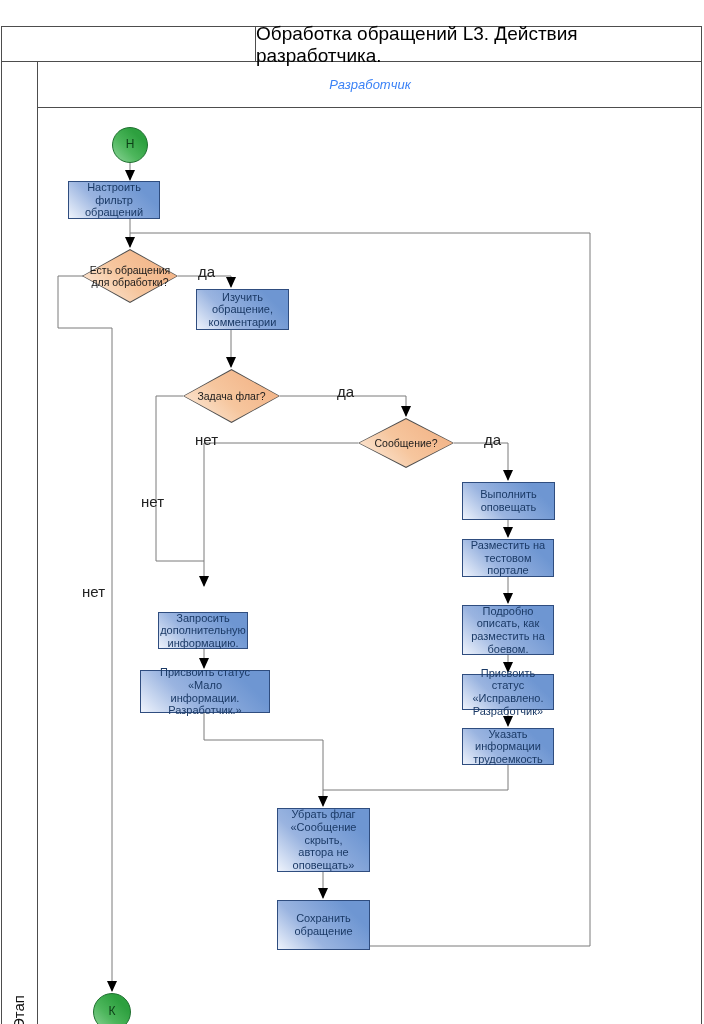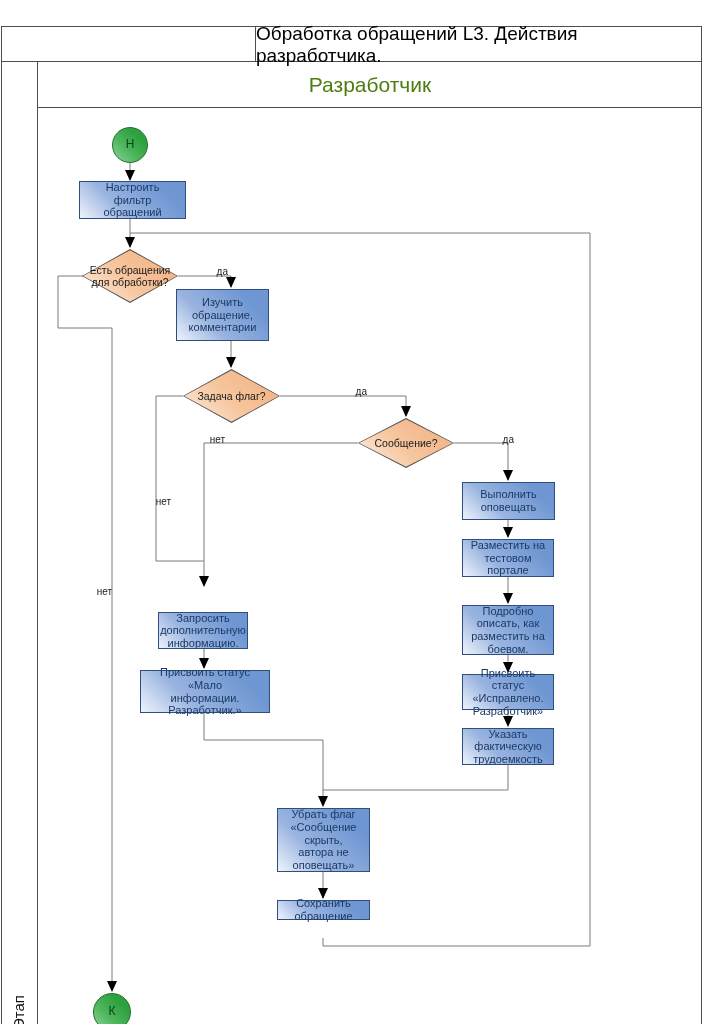--- a/index.html
+++ b/index.html
@@ -6,38 +6,38 @@
   #page{position:relative;width:704px;height:1024px;background:#ffffff;overflow:hidden;
         font-family:"Liberation Sans","DejaVu Sans",sans-serif;color:#111;margin-top:25px;}
   .abs{position:absolute;box-sizing:border-box;}
   
   .frame-outer{left:1px;top:1px;width:701px;height:1021px;border:1px solid #4d4d4d;}
   .title-band{left:2px;top:2px;width:700px;height:35px;border-bottom:1px solid #4d4d4d;}
   .title-cell{left:255px;top:2px;width:447px;height:35px;border-left:1px solid #4d4d4d;
               display:flex;align-items:center;justify-content:center;font-size:19px;color:#000;}
   .stage-col{left:2px;top:37px;width:36px;height:984px;border-right:1px solid #4d4d4d;}
   .lane-head{left:38px;top:37px;width:664px;height:46px;border-bottom:1px solid #4d4d4d;
-             display:flex;align-items:center;justify-content:center;font-size:21px;color:#4d7c0f;}
+             display:flex;align-items:center;justify-content:center;font-size:13px;color:#3b82f6;font-style:italic;}
   .stage-label{left:-9px;top:977px;width:56px;height:20px;transform:rotate(-90deg);
                text-align:center;font-size:15px;color:#111;line-height:20px;}
   
   .box{border:1px solid #2f4d7f;background:linear-gradient(45deg,#eef3fc 0%,#9ab4e0 35%,#6e96d2 80%);
        display:flex;align-items:center;justify-content:center;}
   .box .node-label{color:#1b3a66;}
   .node-label{white-space:pre-line;text-align:center;font-size:11px;line-height:1.15;padding:0 1px;}
   .diamond .d-outer{position:absolute;inset:0;clip-path:polygon(50% 0,100% 50%,50% 100%,0 50%);background:#4d4d4d;}
   .diamond .d-inner{position:absolute;inset:1.2px;clip-path:polygon(50% 0,100% 50%,50% 100%,0 50%);
        background:linear-gradient(45deg,#fcebdc 5%,#f6c69e 45%,#f2b285 90%);}
   .diamond .node-label{position:absolute;inset:0;display:flex;align-items:center;justify-content:center;
        color:#1a1a1a;font-size:10.5px;text-align:center;}
   .event{border-radius:50%;border:1.2px solid #1d6f2e;
        background:linear-gradient(45deg,#8ed59a 0%,#4db65c 40%,#2da03f 75%);
        display:flex;align-items:center;justify-content:center;}
   .event .node-label{color:#0d3f17;font-size:12px;}
-  .edge-label{width:30px;text-align:right;font-size:10px;color:#222;line-height:12px;}
+  .edge-label{width:30px;text-align:left;font-size:15px;color:#222;line-height:12px;}
   svg.edges{position:absolute;left:0;top:0;}
   svg.edges polyline{fill:none;stroke:#7a7a7a;stroke-width:1;}
 </style>
 </head>
 <body>
 
 <div id="page">
 
   <div class="abs frame-outer"></div>
   <div class="abs title-band"></div>
@@ -69,34 +69,34 @@
     <polyline points="204,688 204,715 323,715 323,781" marker-end="url(#arrow)"></polyline>
     <polyline points="508,740 508,765 323,765"></polyline>
     <polyline points="323,847 323,873" marker-end="url(#arrow)"></polyline>
     <polyline points="323,913 323,921 590,921 590,208 130,208"></polyline>
   </svg>
 
   <div class="abs event" style="left:112px;top:102px;width:36px;height:36px">
     <span class="node-label">Н</span>
   </div>
 
-  <div class="abs box" style="left:79px;top:156px;width:107px;height:38px">
+  <div class="abs box" style="left:68px;top:156px;width:92px;height:38px">
     <span class="node-label">Настроить
 фильтр
 обращений</span>
   </div>
 
   <div class="abs diamond" style="left:82px;top:224px;width:96px;height:54px">
     <div class="d-outer"></div>
     <div class="d-inner"></div>
     <span class="node-label">Есть обращения
 для обработки?</span>
   </div>
 
-  <div class="abs box" style="left:176px;top:264px;width:93px;height:52px">
+  <div class="abs box" style="left:196px;top:264px;width:93px;height:41px">
     <span class="node-label">Изучить
 обращение,
 комментарии</span>
   </div>
 
   <div class="abs diamond" style="left:183px;top:344px;width:97px;height:54px">
     <div class="d-outer"></div>
     <div class="d-inner"></div>
     <span class="node-label">Задача флаг?</span>
   </div>
@@ -126,21 +126,21 @@
   </div>
 
   <div class="abs box" style="left:462px;top:649px;width:92px;height:36px">
     <span class="node-label">Присвоить статус
 «Исправлено.
 Разработчик»</span>
   </div>
 
   <div class="abs box" style="left:462px;top:703px;width:92px;height:37px">
     <span class="node-label">Указать
-фактическую
+информации
 трудоемкость</span>
   </div>
 
   <div class="abs box" style="left:158px;top:587px;width:90px;height:37px">
     <span class="node-label">Запросить
 дополнительную
 информацию.</span>
   </div>
 
   <div class="abs box" style="left:140px;top:645px;width:130px;height:43px">
@@ -150,21 +150,21 @@
   </div>
 
   <div class="abs box" style="left:277px;top:783px;width:93px;height:64px">
     <span class="node-label">Убрать флаг
 «Сообщение
 скрыть,
 автора не
 оповещать»</span>
   </div>
 
-  <div class="abs box" style="left:277px;top:875px;width:93px;height:20px">
+  <div class="abs box" style="left:277px;top:875px;width:93px;height:50px">
     <span class="node-label">Сохранить
 обращение</span>
   </div>
 
   <div class="abs event" style="left:93px;top:968px;width:38px;height:38px">
     <span class="node-label">К</span>
   </div>
 
   <div class="abs edge-label" style="left:198px;top:241px">да</div>
   <div class="abs edge-label" style="left:82px;top:561px">нет</div>

